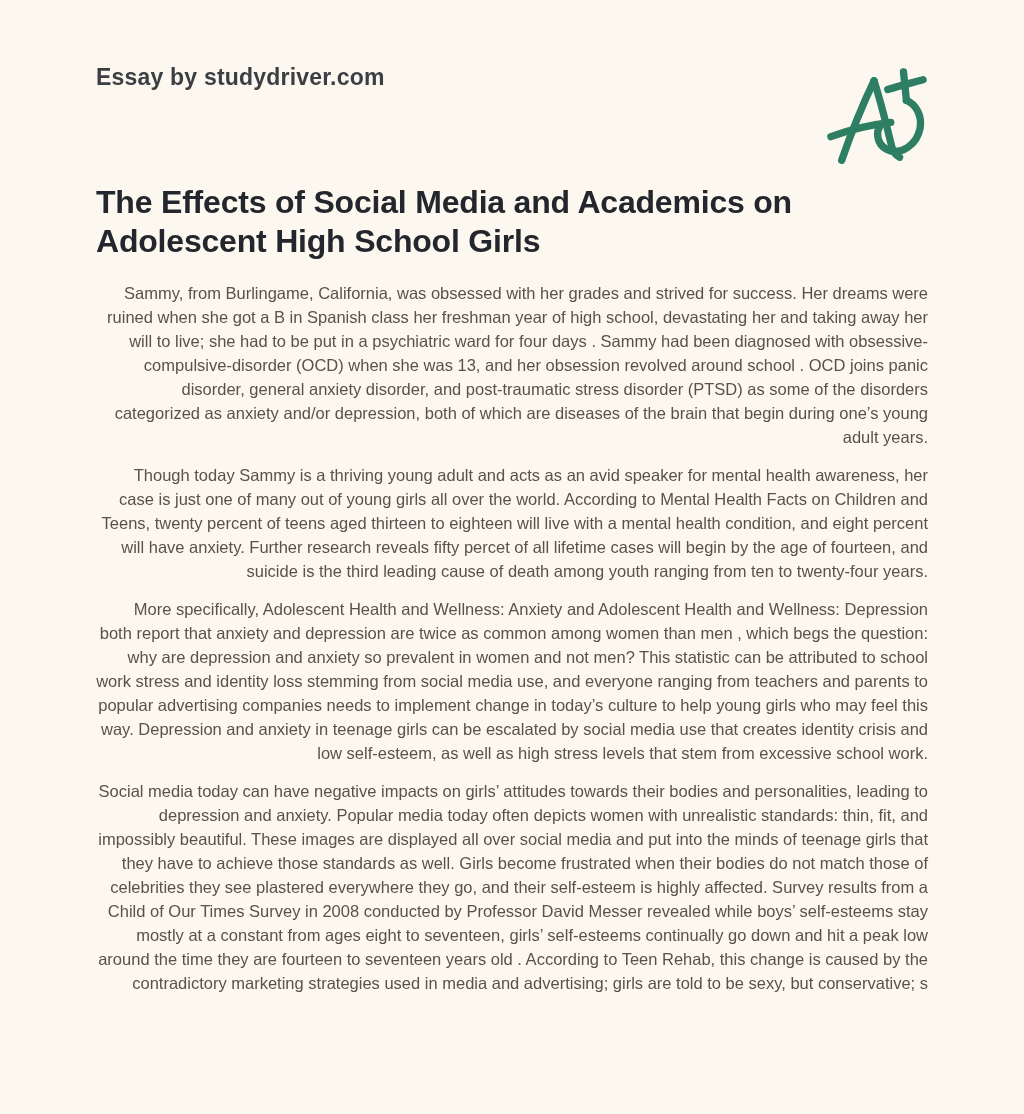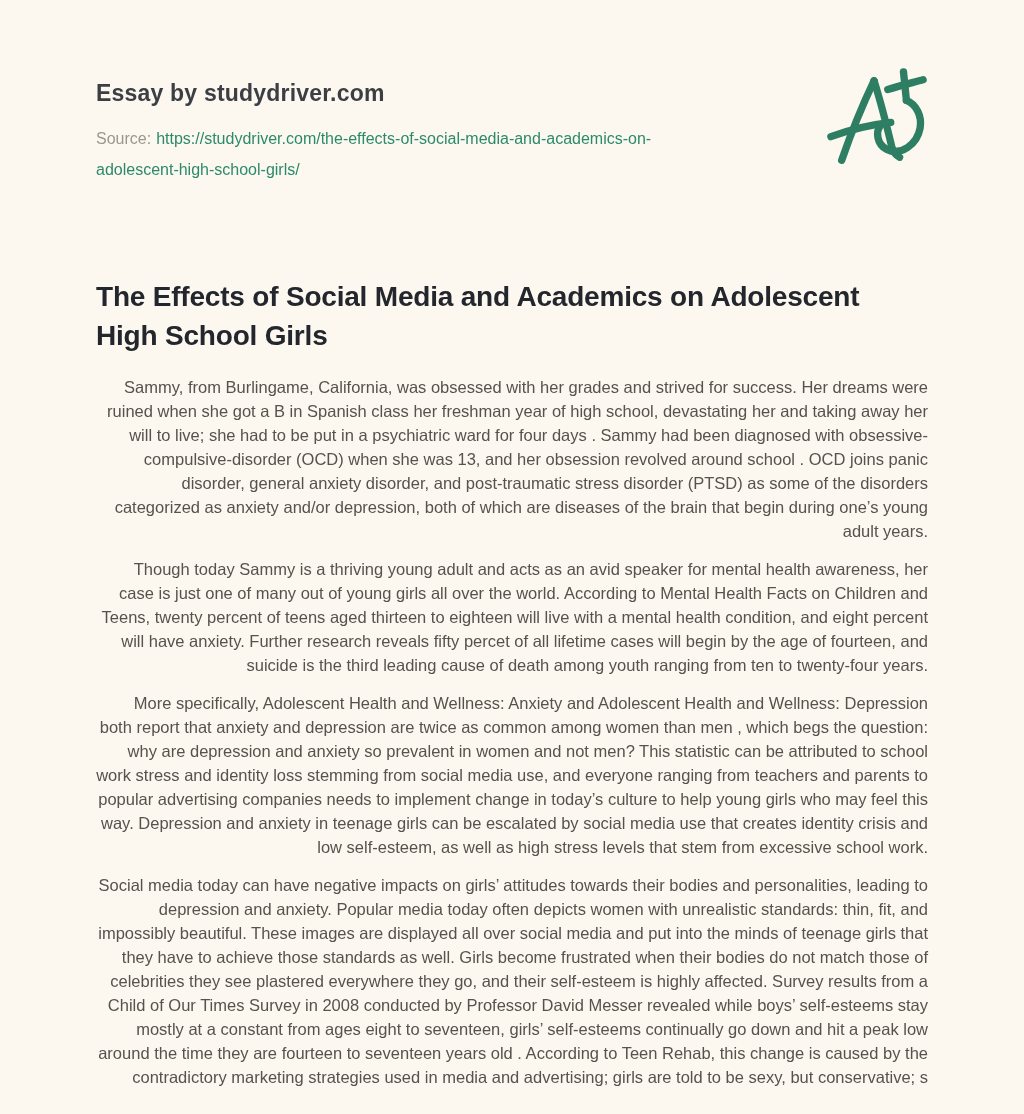--- a/index.html
+++ b/index.html
@@ -17,21 +17,21 @@
   }
   .content {
     position: absolute;
     left: 96px;
     top: 0;
     width: 832px;
   }
   
   .header {
     position: relative;
-    padding-top: 80px;
+    padding-top: 64px;
   }
   .header-title {
     margin: 0;
     font-size: 23px;
     font-weight: 700;
     letter-spacing: 0.2px;
     color: #3b3e42;
   }
   .source {
     margin: 16px 0 0 0;
@@ -58,21 +58,21 @@
     height: 102px;
   }
   .logo svg {
     width: 100%;
     height: 100%;
     display: block;
   }
   
   .essay-title {
     margin: 92px 0 20px 0;
-    font-size: 28px;
+    font-size: 32px;
     line-height: 39px;
     font-weight: 600;
     letter-spacing: -0.2px;
     color: #23262c;
   }
   .essay-body p {
     margin: 0 0 14px 0;
     font-size: 16.5px;
     line-height: 24px;
     color: #57524c;
@@ -80,23 +80,20 @@
   }
 </style>
 </head>
 <body>
 
 <div class="page">
   <div class="content">
 
     <header class="header">
       <h2 class="header-title">Essay by studydriver.com</h2>
-      <p class="source">
-        <span class="source-label">Source:</span><a class="source-link" href="#">https://studydriver.com/the-effects-of-social-media-and-academics-on-adolescent-high-school-girls/</a>
-      </p>
       <div class="logo">
         <svg viewBox="0 0 104 104" fill="none" stroke="#2e7e63" stroke-width="7.5" stroke-linecap="round" stroke-linejoin="round">
           <path d="M16 94 C 25 68, 38 36, 49 13"></path>
           <path d="M49 13 C 55 32, 61 55, 67 80 C 68.5 85, 71 89, 75 91"></path>
           <path d="M5 70 C 24 63, 45 58, 66 55.5"></path>
           <path d="M79 4 C 80 13, 81 23, 82 33"></path>
           <path d="M63 22 C 75 18, 88 15, 99 12"></path>
           <path d="M82 33 C 92 37, 98 49, 96 61 C 93 78, 76 90, 62 83 C 52 78, 50 65, 56 58"></path>
         </svg>
       </div>

